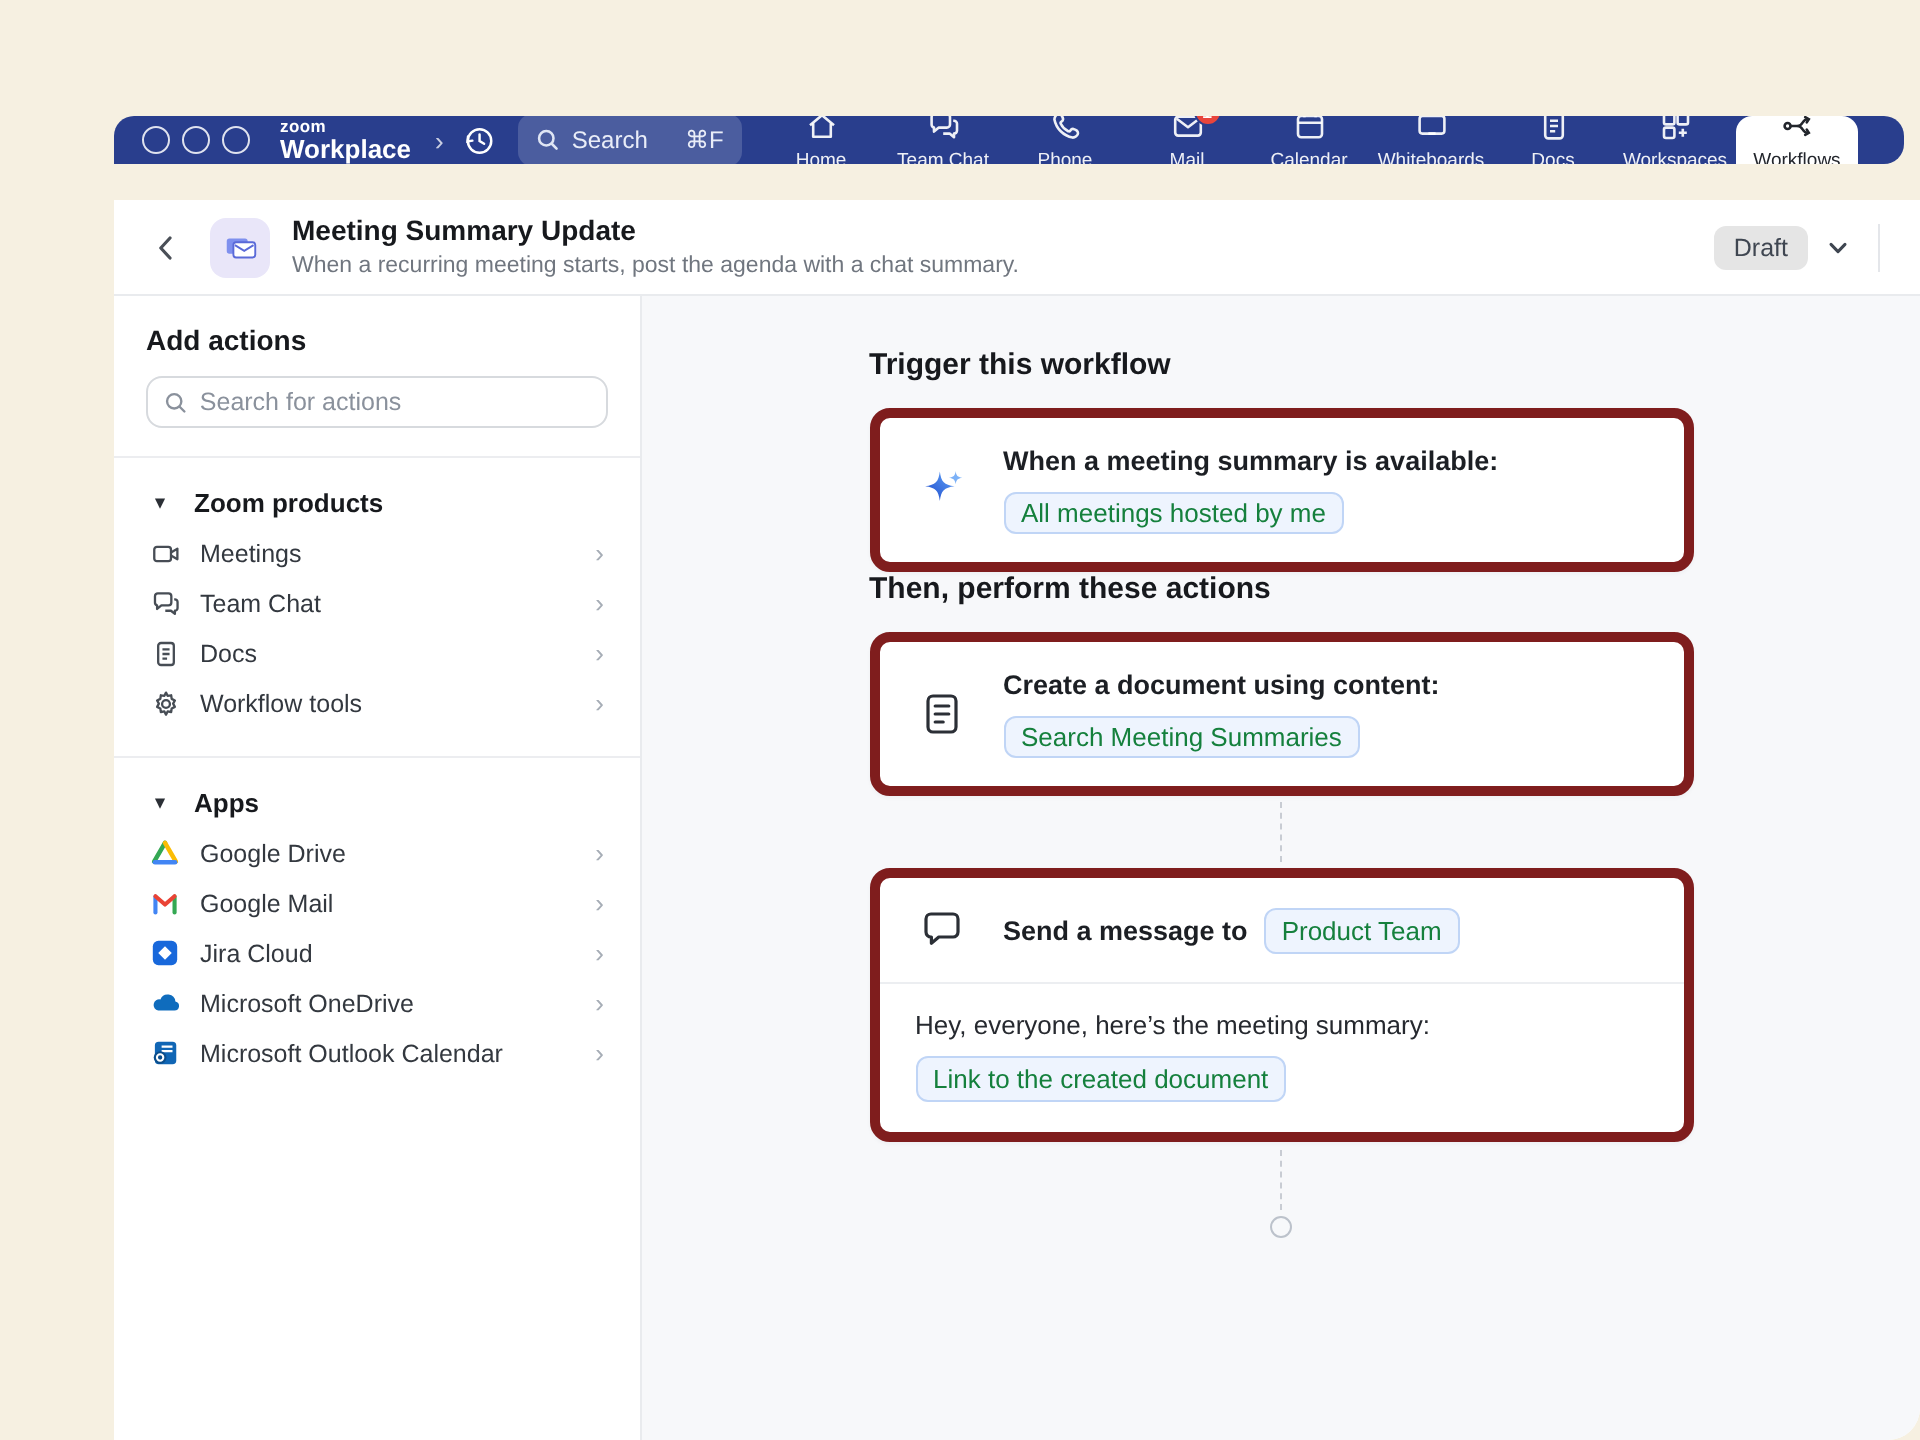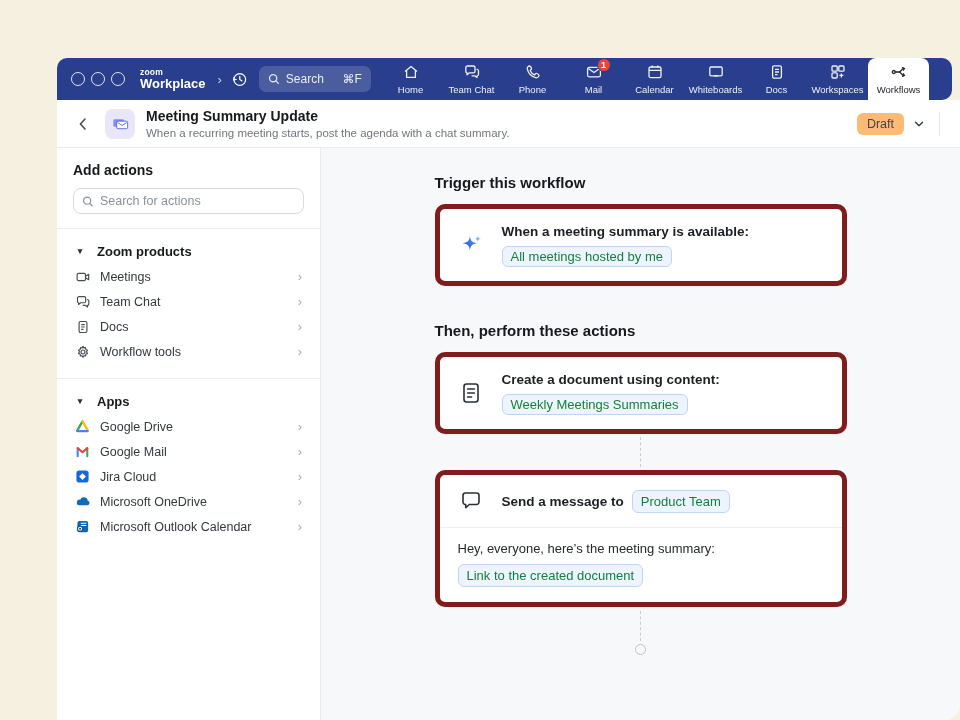--- a/index.html
+++ b/index.html
@@ -7,21 +7,21 @@
   body {
     background:#f6f0e1;
     font-family:"Liberation Sans", sans-serif;
     position:relative;
     overflow:hidden;
     border-radius:16px;
   }
 
   
   .navbar {
-    position:absolute; left:57px; top:58px; right:8px; height:42px;
+    position:absolute; left:57px; top:58px; right:8px; height:24px;
     background:#293e8d; border-radius:10px 10px 10px 0;
     display:flex; align-items:stretch; color:#fff; overflow:hidden;
   }
   .nav-left { display:flex; align-items:center; padding-left:14px; flex:0 0 auto; }
   .win-dot { width:14px; height:14px; border-radius:50%; border:1.5px solid rgba(255,255,255,.85); margin-right:6px; }
   .logo { margin-left:9px; line-height:1; }
   .logo .z1 { font-size:8.5px; font-weight:600; letter-spacing:.2px; display:block; }
   .logo .z2 { font-size:13px; font-weight:700; display:block; margin-top:1px; }
   .nav-chev { color:rgba(255,255,255,.75); font-size:13px; margin:0 9px 0 12px; }
   .hist { display:flex; align-items:center; }
@@ -58,21 +58,21 @@
   .back-btn { color:#4a4f57; display:flex; align-items:center; margin-right:14px; cursor:pointer; }
   .app-icon {
     width:30px; height:30px; border-radius:8px; background:#e9e6f9;
     display:flex; align-items:center; justify-content:center; margin-right:11px;
   }
   .title-col { line-height:1.15; }
   .pg-title { font-size:14px; font-weight:700; color:#17191d; }
   .pg-sub { font-size:11.5px; color:#70767f; margin-top:2px; }
   .hdr-right { margin-left:auto; display:flex; align-items:center; }
   .draft-pill {
-    background:#fdba74; border-radius:6px; padding:4px 10px;
+    background:#e5e5e5; border-radius:6px; padding:4px 10px;
     font-size:12.5px; color:#3f4651; cursor:pointer;
   }
   .draft-chev { margin-left:9px; color:#3f4651; display:flex; cursor:pointer; }
   .hdr-divider { width:1px; height:24px; background:#e4e6ea; margin-left:14px; }
 
   .content-row { flex:1; display:flex; min-height:0; }
 
   
   .sidebar {
     width:264px; flex:0 0 auto; border-right:1px solid #e9ebee;
@@ -102,21 +102,21 @@
   .side-ico { width:17px; height:16px; display:flex; align-items:center; justify-content:center; flex:0 0 auto; }
   .side-label { flex:1; }
   .row-chev { color:#a6adb6; font-size:13px; padding-right:2px; }
 
   
   .main {
     flex:1; background:#f7f8fa; overflow:hidden; padding-top:26px; min-width:0;
   }
   .flow-col { width:412px; margin:0 auto; }
   .canvas-h { font-size:15px; font-weight:700; color:#17191d; margin-bottom:13px; }
-  .h2 { margin-top:36px; }
+  .h2 { }
   .card {
     background:#fff; border:5px solid #7f1d1d; border-radius:10px;
     box-shadow:0 1px 2px rgba(16,24,40,.04); cursor:pointer;
   }
   .card-main { display:flex; align-items:center; gap:18px; padding:14px 18px; }
   .card-ico { width:26px; display:flex; align-items:center; justify-content:center; flex:0 0 auto; }
   .card-text-col { line-height:1; }
   .card-line { font-size:13.5px; font-weight:700; color:#1c1f24; }
   .chip {
     display:inline-block; margin-top:7px; background:#eef4fe; border:1px solid #c0d5f6;
@@ -459,21 +459,21 @@
         <div class="card">
           <div class="card-main">
             <span class="card-ico">
               <svg width="24" height="24" viewBox="0 0 24 24" fill="none" stroke="#2b2f36" stroke-width="1.6" stroke-linejoin="round" stroke-linecap="round">
                 <rect x="5" y="3" width="14" height="18" rx="2.5"></rect>
                 <path d="M8.6 8 H15.4 M8.6 12 H15.4 M8.6 16 H12.6"></path>
               </svg>
             </span>
             <span class="card-text-col">
               <span class="card-line">Create a document using content:</span><br>
-              <span class="chip">Weekly Meetings Summaries</span>
+              <span class="chip">Search Meeting Summaries</span>
             </span>
           </div>
         </div>
 
         <div class="connector conn-a"></div>
 
         <div class="card">
           <div class="card-main">
             <span class="card-ico">
               <svg width="24" height="24" viewBox="0 0 24 24" fill="none" stroke="#2b2f36" stroke-width="1.6" stroke-linejoin="round">

